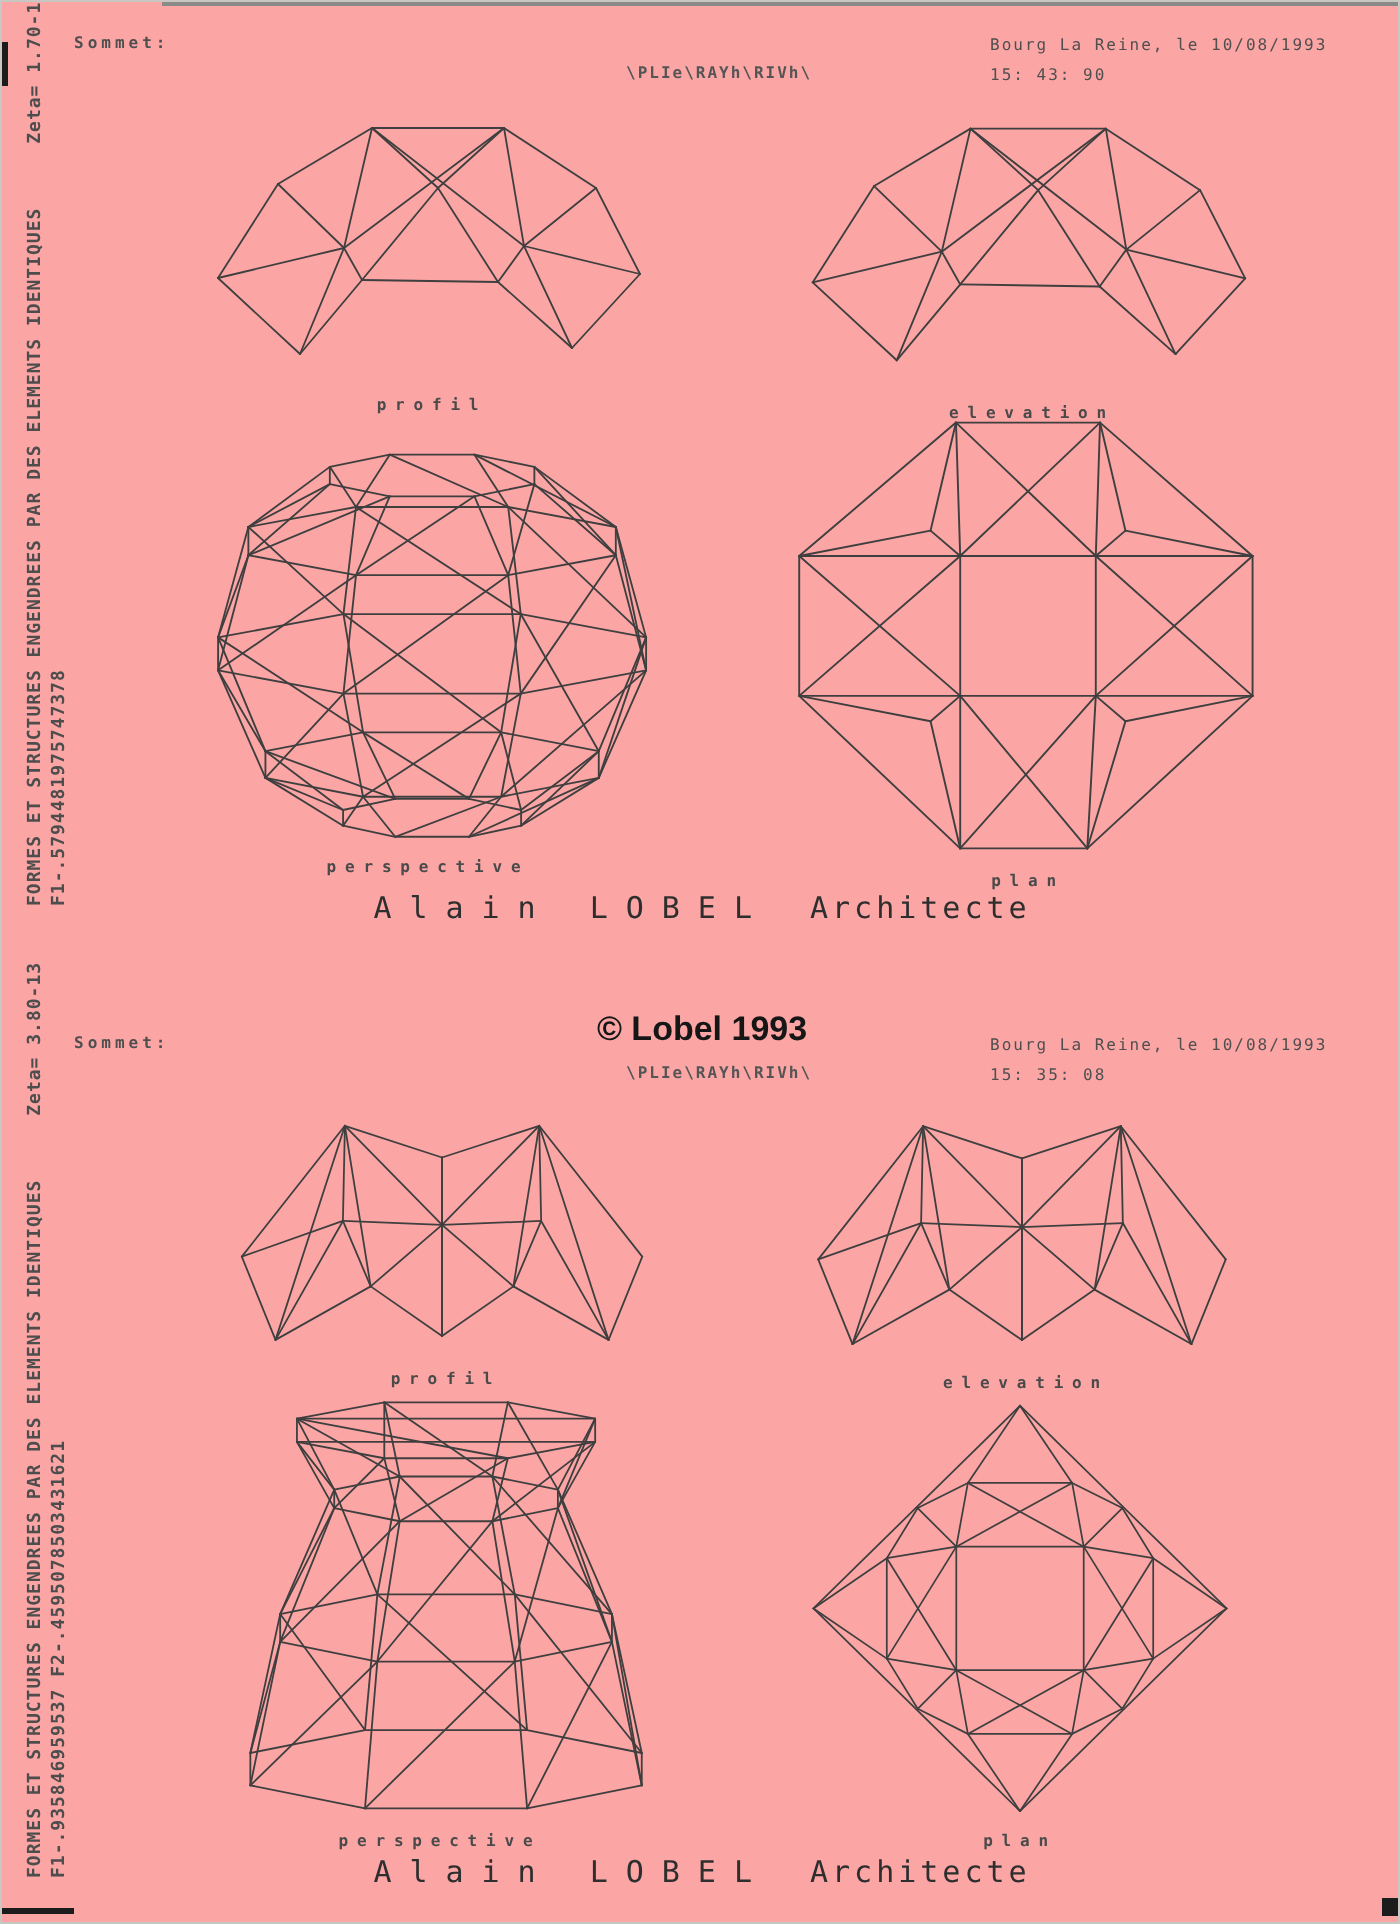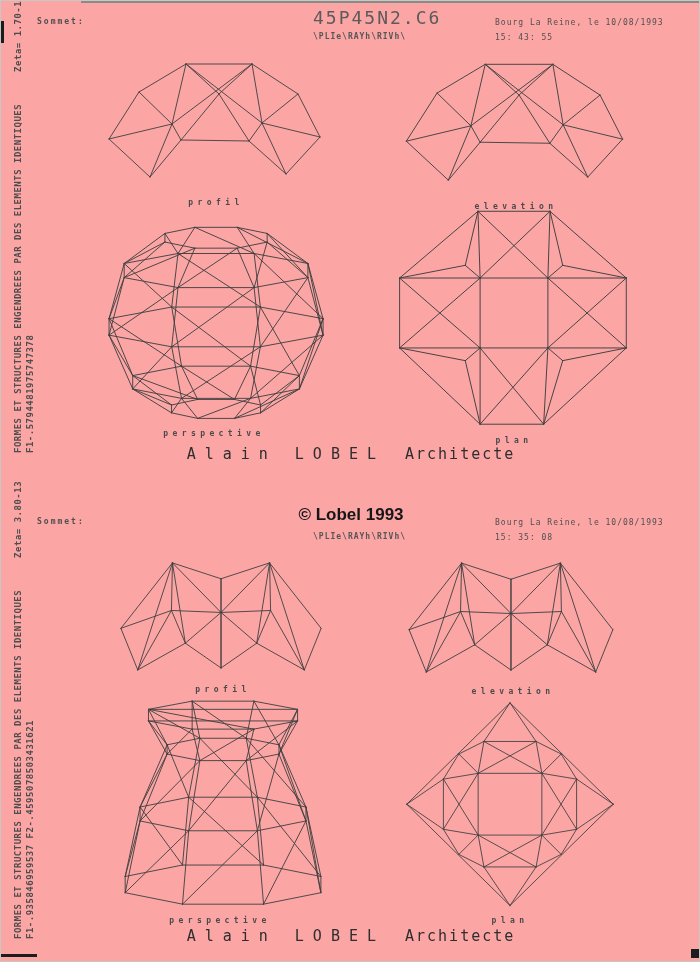--- a/index.html
+++ b/index.html
@@ -55,25 +55,24 @@
 
 <div id="page">
 
   <div class="artifact" id="art-top"></div>
   <div class="artifact" id="art-tl"></div>
   <div class="artifact" id="art-bl"></div>
   <div class="artifact" id="art-br"></div>
 
   <section class="sheet" id="sheet1">
     <div class="sommet">Sommet:</div>
-    <div class="title">45P45N2.C6</div>
     <div class="subpath">\PLIe\RAYh\RIVh\</div>
     <div class="hdr-right">
       <div>Bourg La Reine, le 10/08/1993</div>
-      <div>15: 43: 55</div>
+      <div>15: 43: 90</div>
     </div>
 
     <div class="vline" style="left:12px;top:452px;">
       <span>FORMES ET STRUCTURES ENGENDREES PAR DES ELEMENTS IDENTIQUES</span>
       <span class="zeta">Zeta= 1.70-15</span>
     </div>
     <div class="vline" style="left:24px;top:452px;">F1-.5794481975747378</div>
 
     <figure class="view" style="left:95px;top:50px;width:240px;">
       <svg viewBox="0 0 240 142">

